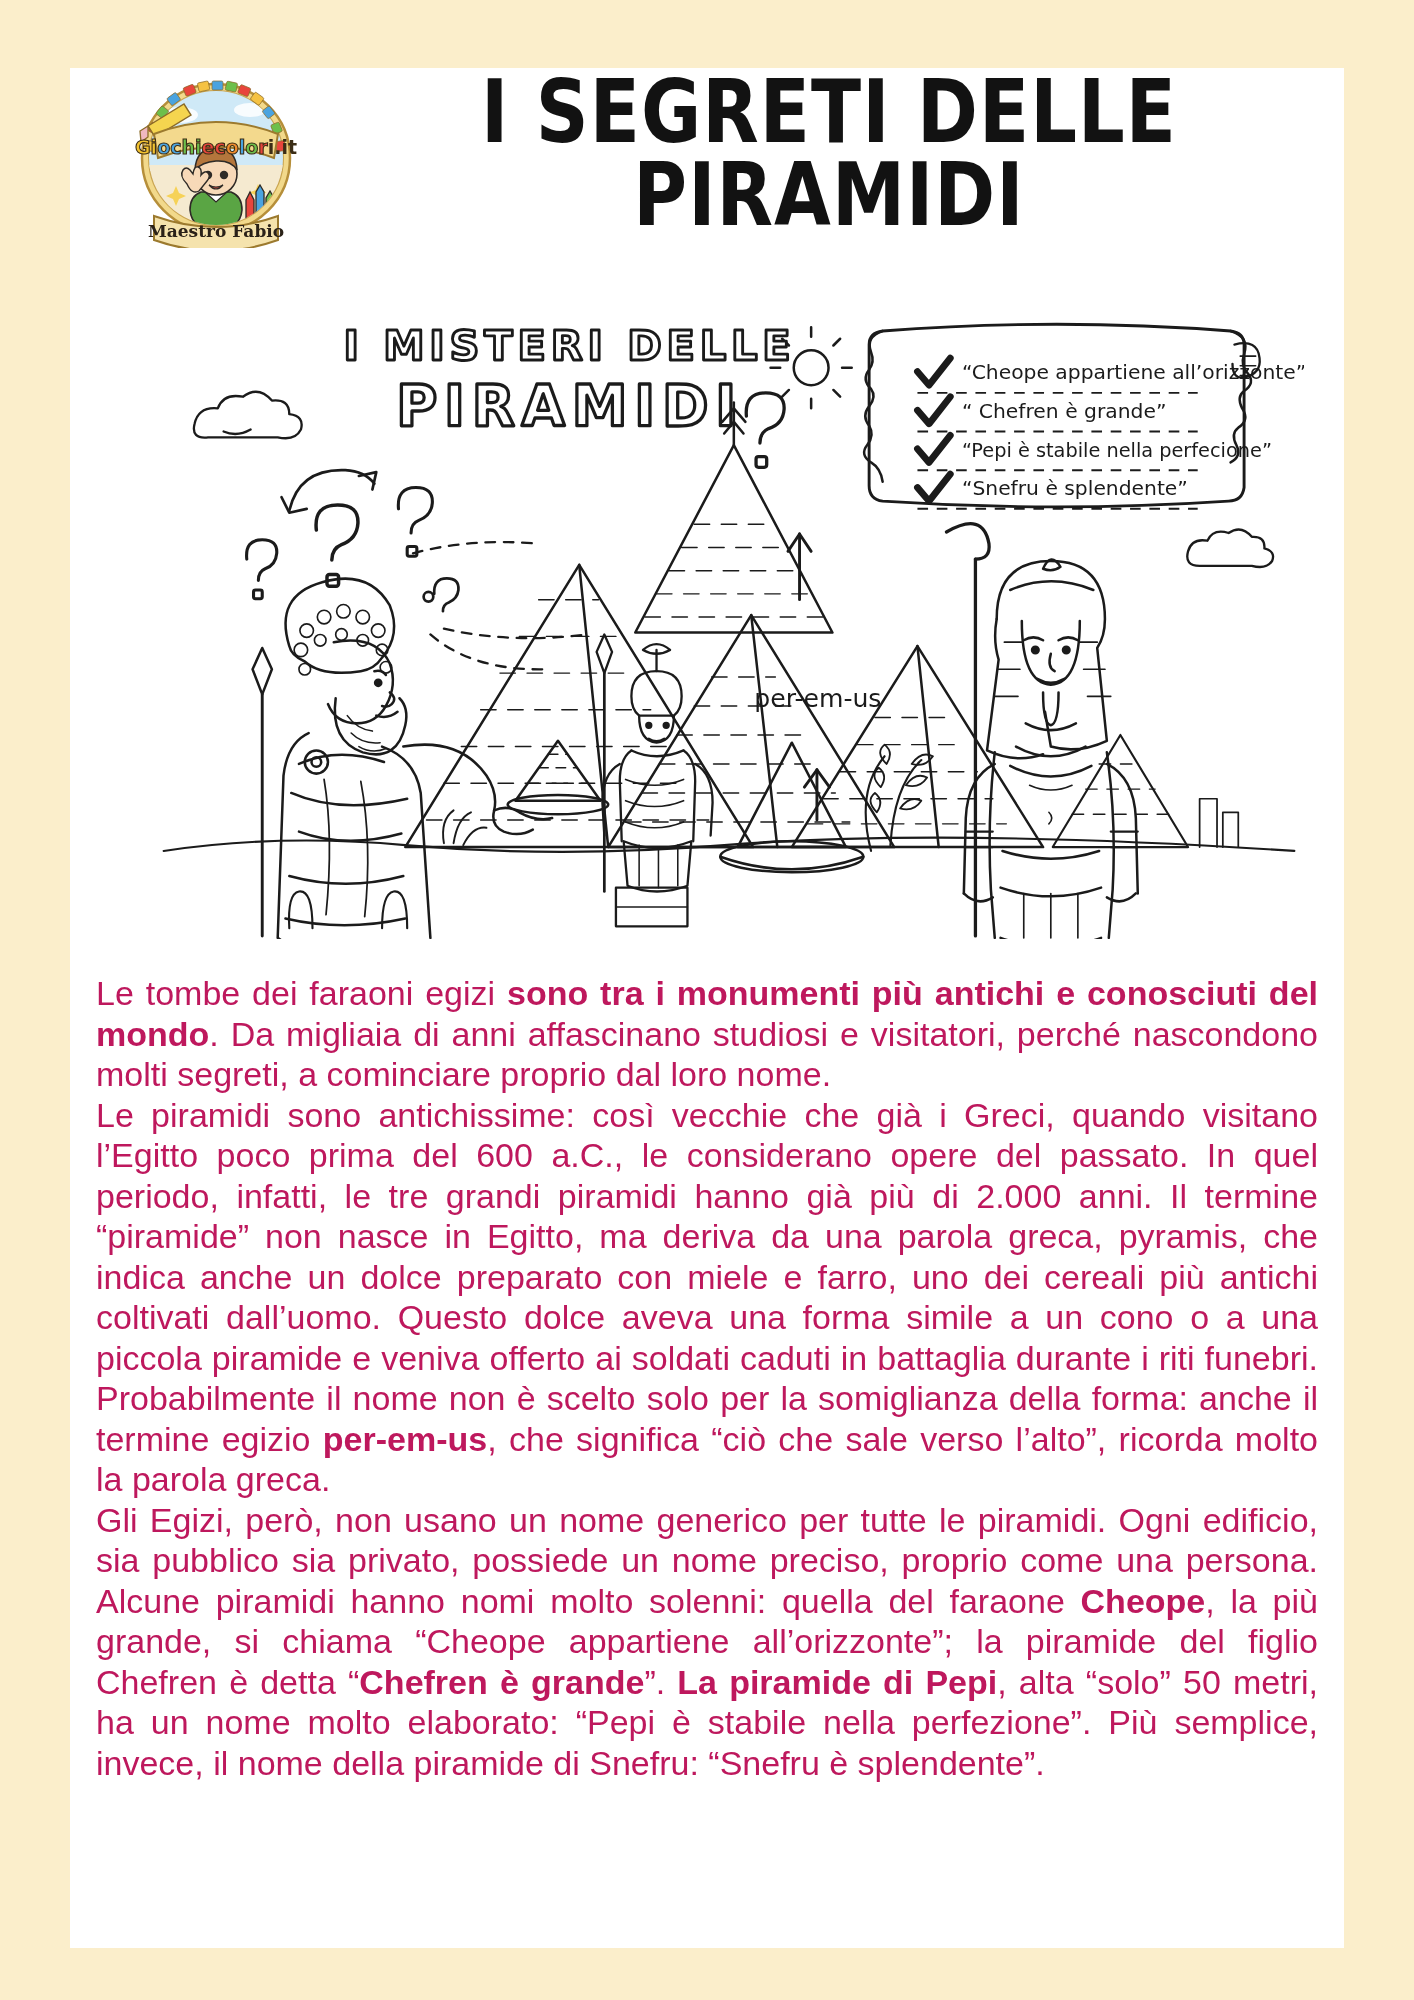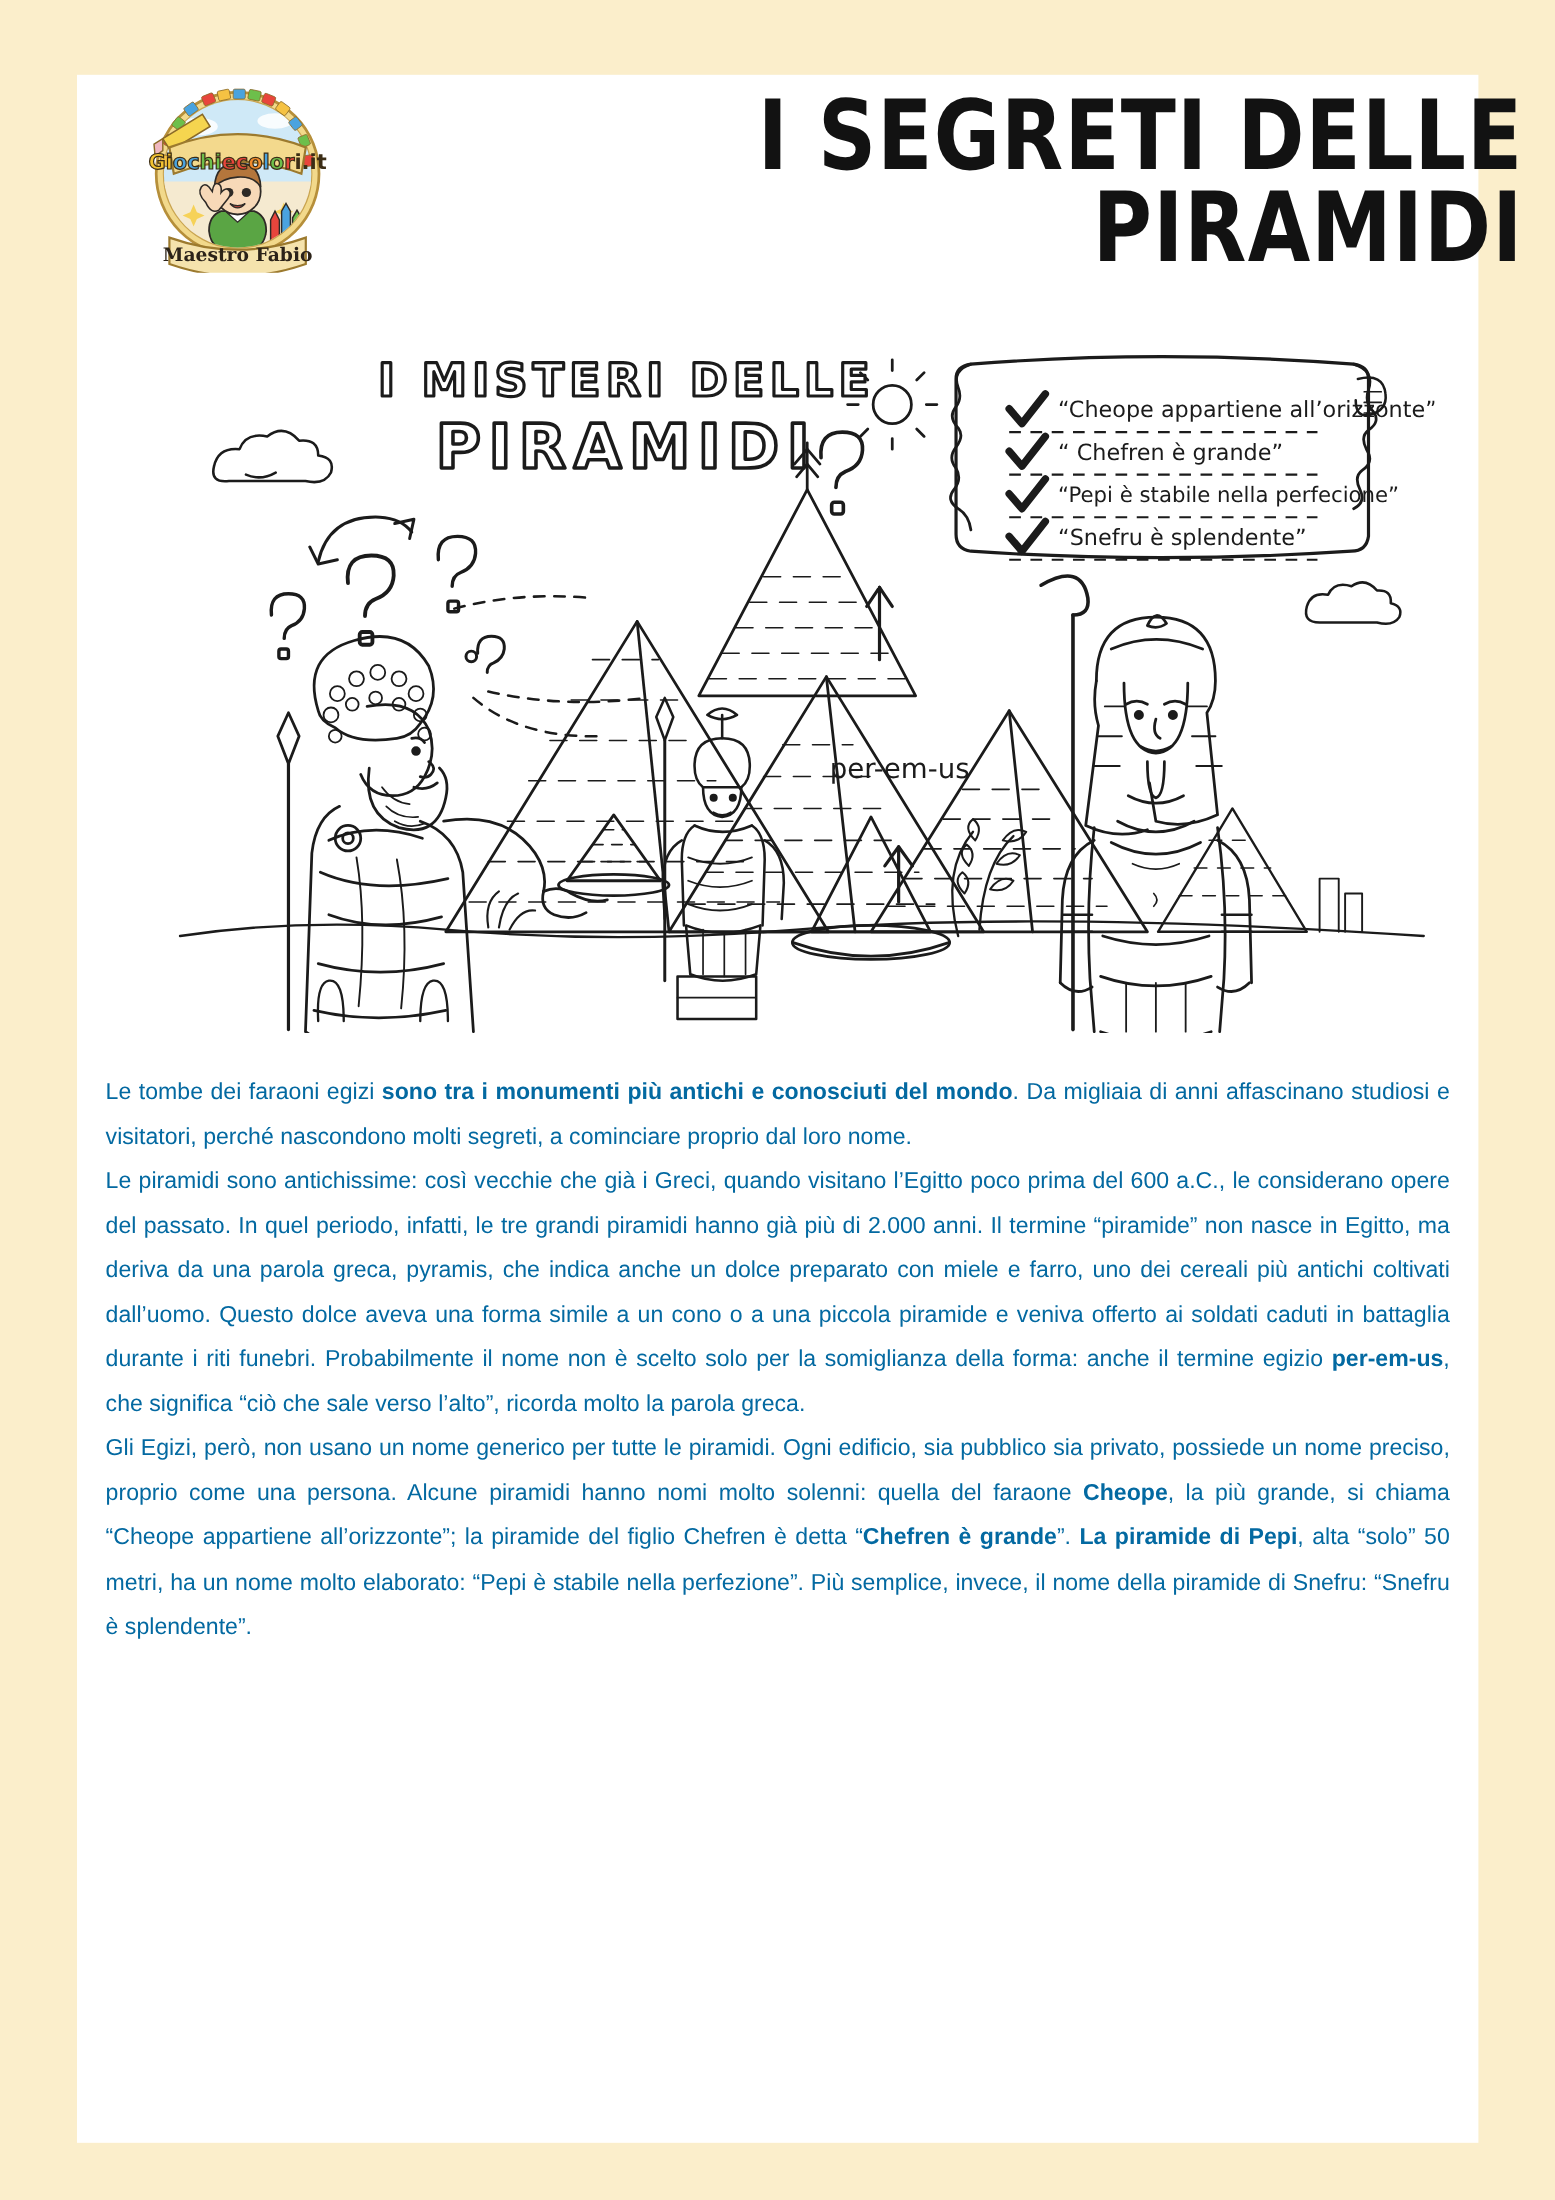--- a/index.html
+++ b/index.html
@@ -33,23 +33,23 @@
     left: 18px;
     top: 12px;
     width: 168px;
     height: 168px;
   }
   .logo svg { display: block; }
 
   .title-wrap {
     position: absolute;
     left: 170px;
-    top: 14px;
+    top: 2px;
     width: 1090px;
-    text-align: right;
+    text-align: center;
   }
   .title-line {
     font-family: "DejaVu Sans", sans-serif;
     font-weight: bold;
     color: #121212;
     letter-spacing: 1px;
     line-height: 0.96;
     text-transform: uppercase;
     transform: scaleX(1.02) scaleY(1.22);
     transform-origin: center top;
@@ -66,23 +66,23 @@
   .illus svg { display: block; width: 100%; height: 100%; }
 
   
   .body-text {
     position: absolute;
     left: 10px;
     right: 10px;
     top: 905px;
     padding: 0 16px;
     font-family: "Liberation Sans", sans-serif;
-    font-size: 21px;
+    font-size: 34px;
     line-height: 40.5px;
-    color: #0369a1;
+    color: #be185d;
     text-align: justify;
   }
   .body-text p { margin: 0; }
   .body-text b { font-weight: bold; }
 </style>
 </head>
 <body>
 
 <div id="page">
 

